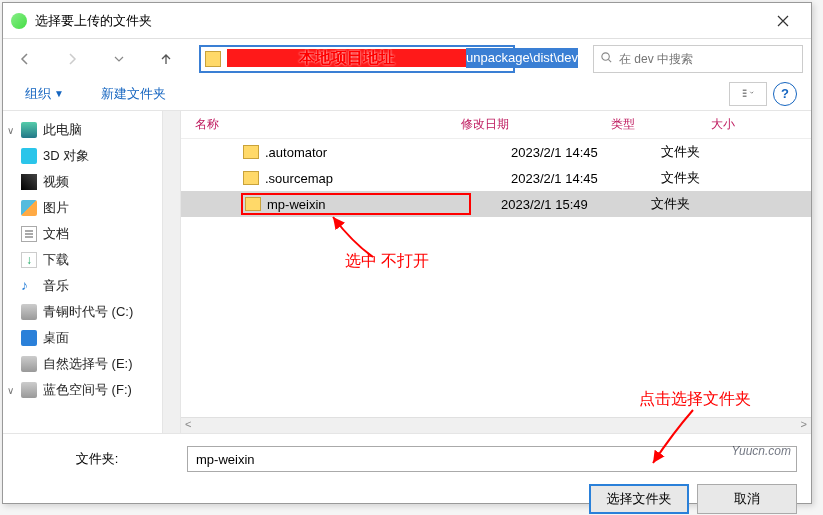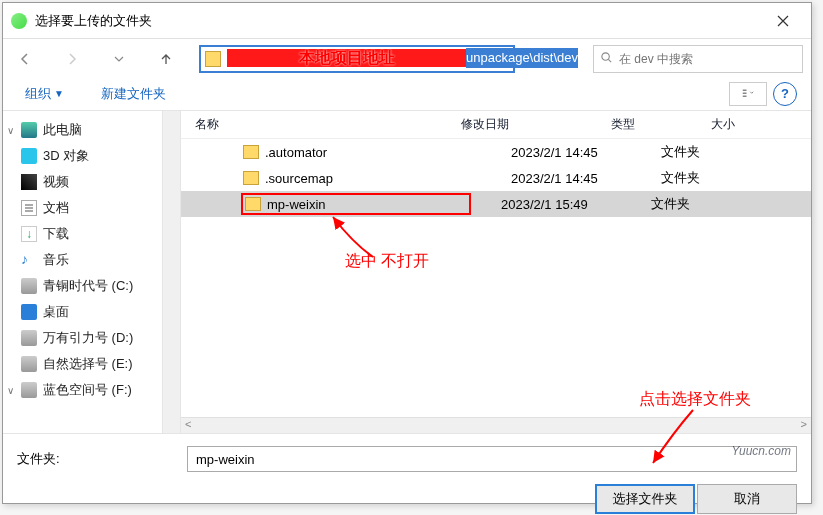--- a/index.html
+++ b/index.html
@@ -42,36 +42,36 @@
     .ico-doc { background: #fff; border: 1px solid #aaa; position:relative; }
     .ico-doc::after{content:"";position:absolute;left:3px;top:3px;right:3px;height:2px;background:#aaa;box-shadow:0 3px 0 #aaa, 0 6px 0 #aaa;}
     .ico-dl { background: #fff; border: 1px solid #ccc; position:relative;}
     .ico-dl::after{content:"↓";position:absolute;inset:0;color:#2a6;font-size:12px;text-align:center;line-height:14px;}
     .ico-music { color:#2a80d9; font-size: 14px; line-height:14px;}
     .ico-desk { background: #2a80d9; border-radius: 2px; }
     .ico-drive { background: linear-gradient(#ccc,#999); border-radius: 2px; }
     .filearea { flex: 1; position: relative; display:flex;}
     .scroll-gutter { width: 18px; background: #f0f0f0; border-right:1px solid #e5e5e5;}
     .filelist { flex:1; }
-    .headers { display: flex; height: 28px; align-items: center; font-size: 12px; color: #0f172a; border-bottom: 1px solid #eee; }
+    .headers { display: flex; height: 28px; align-items: center; font-size: 12px; color: #be185d; border-bottom: 1px solid #eee; }
     .col-name { flex: 0 0 280px; padding-left: 14px; }
     .col-date { flex: 0 0 150px; }
     .col-type { flex: 0 0 100px; }
     .col-size { flex: 0 0 60px; }
     .row { display: flex; height: 26px; align-items: center; font-size: 13px; padding-left: 48px; }
     .row.selected { background: #d6d6d6; }
     .row .fico { width: 16px; height: 14px; background: #ffd969; border:1px solid #c9a23a; margin: 0 6px 0 14px; }
     .row .fname { flex: 0 0 246px; }
     .row.selected .fname-wrap { border:2px solid #ff0000; padding: 0 2px; margin-left:12px; display:flex; align-items:center; height:22px;}
     .row.selected .fname-wrap .fico{margin-left:0;}
     .footer { border-top: 1px solid #e5e5e5; padding: 12px 14px; }
     .folder-row { display: flex; align-items: center; margin-bottom: 12px; }
-    .folder-label { width: 170px; text-align: left; font-size: 13px; padding-right: 10px; }
+    .folder-label { width: 170px; text-align: center; font-size: 13px; padding-right: 10px; }
     .folder-input { flex: 1; height: 26px; border: 1px solid #aaa; padding: 0 8px; font-size: 13px; }
-    .btns { display: flex; justify-content: flex-end; gap: 2px; }
+    .btns { display: flex; justify-content: flex-end; gap: 8px; }
     .btn { width: 100px; height: 30px; border: 1px solid #aaa; background: #e8e8e8; font-size: 13px; cursor: pointer; }
     .btn.primary { border: 2px solid #2a80d9; }
     .anno { position: absolute; color: #ff0000; font-size: 16px; font-family: "SimSun", serif; pointer-events:none; }
     .anno1 { left: 342px; top: 248px; }
     .anno2 { left: 636px; top: 386px; }
     .arrow-svg { position: absolute; pointer-events: none; }
     .watermark { position:absolute; right: 20px; bottom: 45px; color:#0f172a; font-size:12px; opacity:0.6; font-style:italic;}
     .sub-scroll-h { height:16px; background:#f0f0f0; border-top:1px solid #e0e0e0; position:relative;}
     .sub-scroll-h::before{content:"<";position:absolute;left:4px;color:#888;font-size:11px;}
     .sub-scroll-h::after{content:">";position:absolute;right:4px;color:#888;font-size:11px;}
@@ -171,42 +171,42 @@
         </div>
       <div class="side-item">
           <span class="ico ico-3d"></span>
           <span>3D 对象</span>
         </div>
       <div class="side-item">
           <span class="ico ico-vid"></span>
           <span>视频</span>
         </div>
       <div class="side-item">
+          <span class="ico ico-pic"></span>
+          <span>图片</span>
+        </div>
+      <div class="side-item">
           <span class="ico ico-doc"></span>
           <span>文档</span>
         </div>
       <div class="side-item">
           <span class="ico ico-dl"></span>
           <span>下载</span>
         </div>
       <div class="side-item">
           <span class="ico ico-music">♪</span>
           <span>音乐</span>
         </div>
       <div class="side-item">
           <span class="ico ico-drive"></span>
           <span>青铜时代号 (C:)</span>
         </div>
       <div class="side-item">
           <span class="ico ico-desk"></span>
           <span>桌面</span>
-        </div>
-      <div class="side-item">
-          <span class="ico ico-drive"></span>
-          <span>万有引力号 (D:)</span>
         </div>
       <div class="side-item">
           <span class="ico ico-drive"></span>
           <span>自然选择号 (E:)</span>
         </div>
       <div class="side-item">
           <span class="exp">∨</span>
           <span class="ico ico-drive"></span>
           <span>蓝色空间号 (F:)</span>
         </div>

